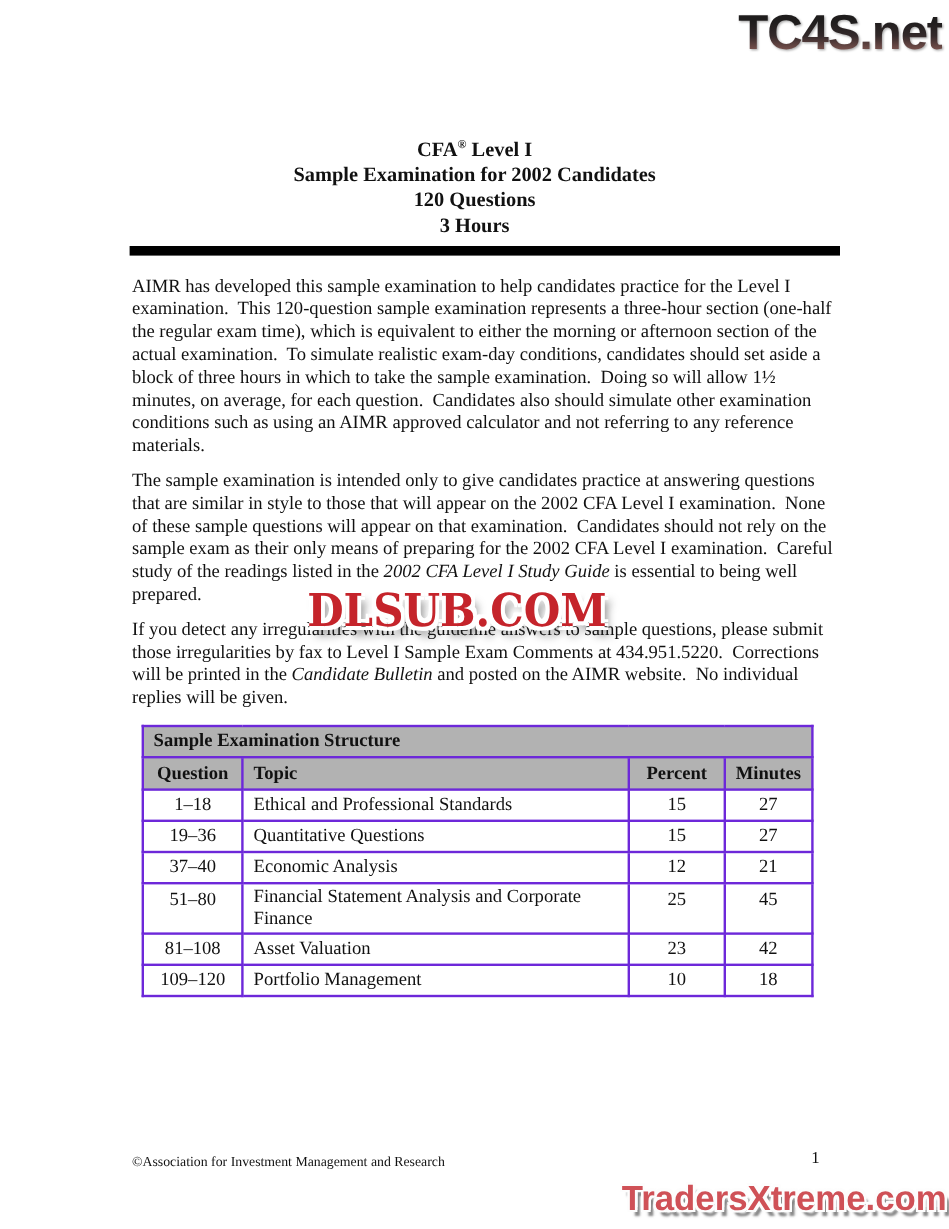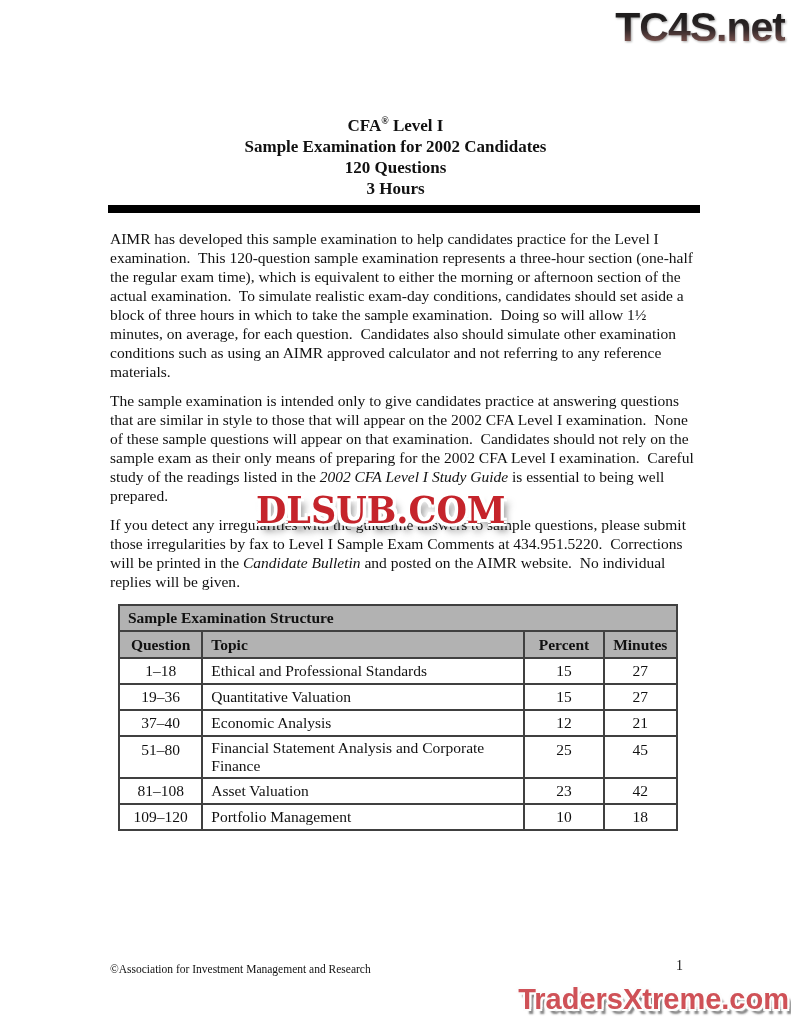--- a/index.html
+++ b/index.html
@@ -38,21 +38,21 @@
   .seg-bold { font-weight: normal; }
   .seg-italic { font-style: italic; }
 
   
   .exam-table {
     position: absolute; top: 604px; left: 118px;
     border-collapse: collapse; width: 560px;
     font-size: 15.5px;
   }
   .exam-table td, .exam-table th {
-    border: 2px solid #404040; padding: 2px 8px; vertical-align: middle;
+    border: 2px solid #6d28d9; padding: 2px 8px; vertical-align: middle;
     font-weight: normal; text-align: left;
   }
   .exam-table .hdr { background: #b2b2b2; font-weight: bold; }
   .exam-table .c-question { width: 82px; text-align: center; }
   .exam-table .c-topic   { width: 317px; }
   .exam-table .c-percent { width: 78px; text-align: center; }
   .exam-table .c-minutes { width: 61px; text-align: center; }
   .exam-table .row-title td { height: 26px; }
   .exam-table .row-head th { height: 27px; }
   .exam-table tr.data-row td { height: 26px; }
@@ -123,21 +123,21 @@
     <th class="hdr c-minutes">Minutes</th>
   </tr>
   <tr class="data-row">
     <td class="c-question">1–18</td>
     <td class="c-topic">Ethical and Professional Standards</td>
     <td class="c-percent">15</td>
     <td class="c-minutes">27</td>
   </tr>
   <tr class="data-row">
     <td class="c-question">19–36</td>
-    <td class="c-topic">Quantitative Valuation</td>
+    <td class="c-topic">Quantitative Questions</td>
     <td class="c-percent">15</td>
     <td class="c-minutes">27</td>
   </tr>
   <tr class="data-row">
     <td class="c-question">37–40</td>
     <td class="c-topic">Economic Analysis</td>
     <td class="c-percent">12</td>
     <td class="c-minutes">21</td>
   </tr>
   <tr class="data-row">

